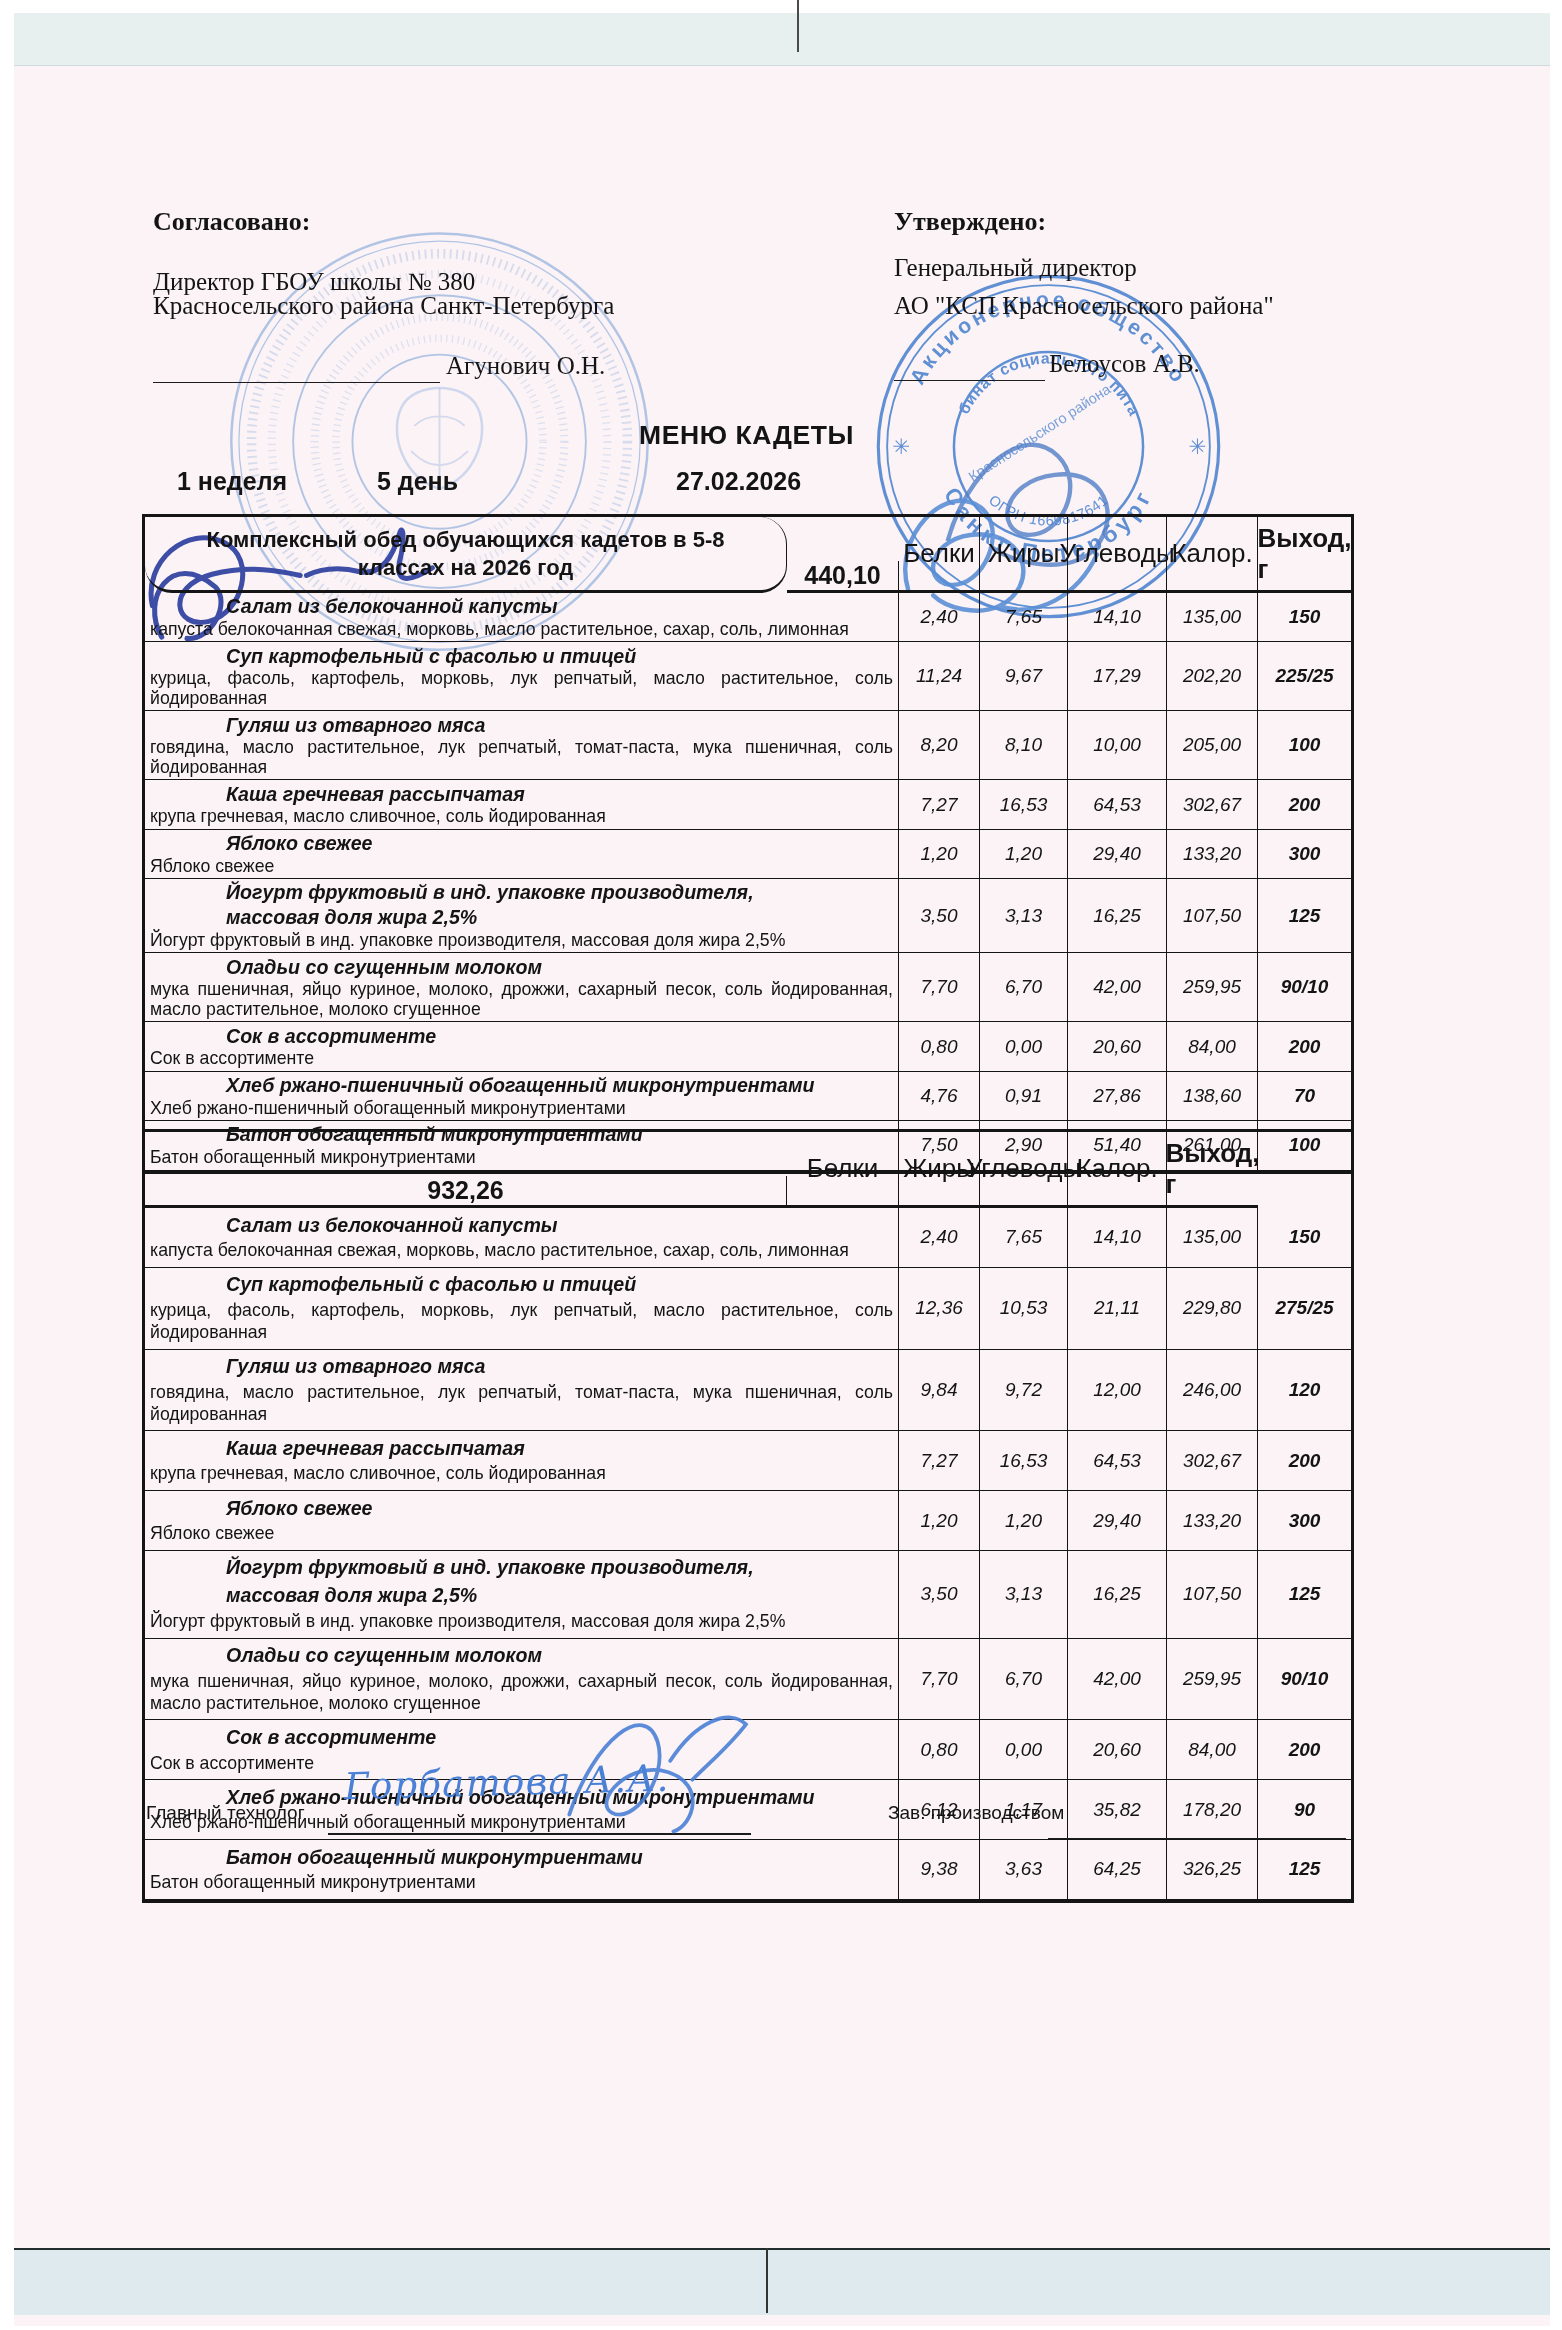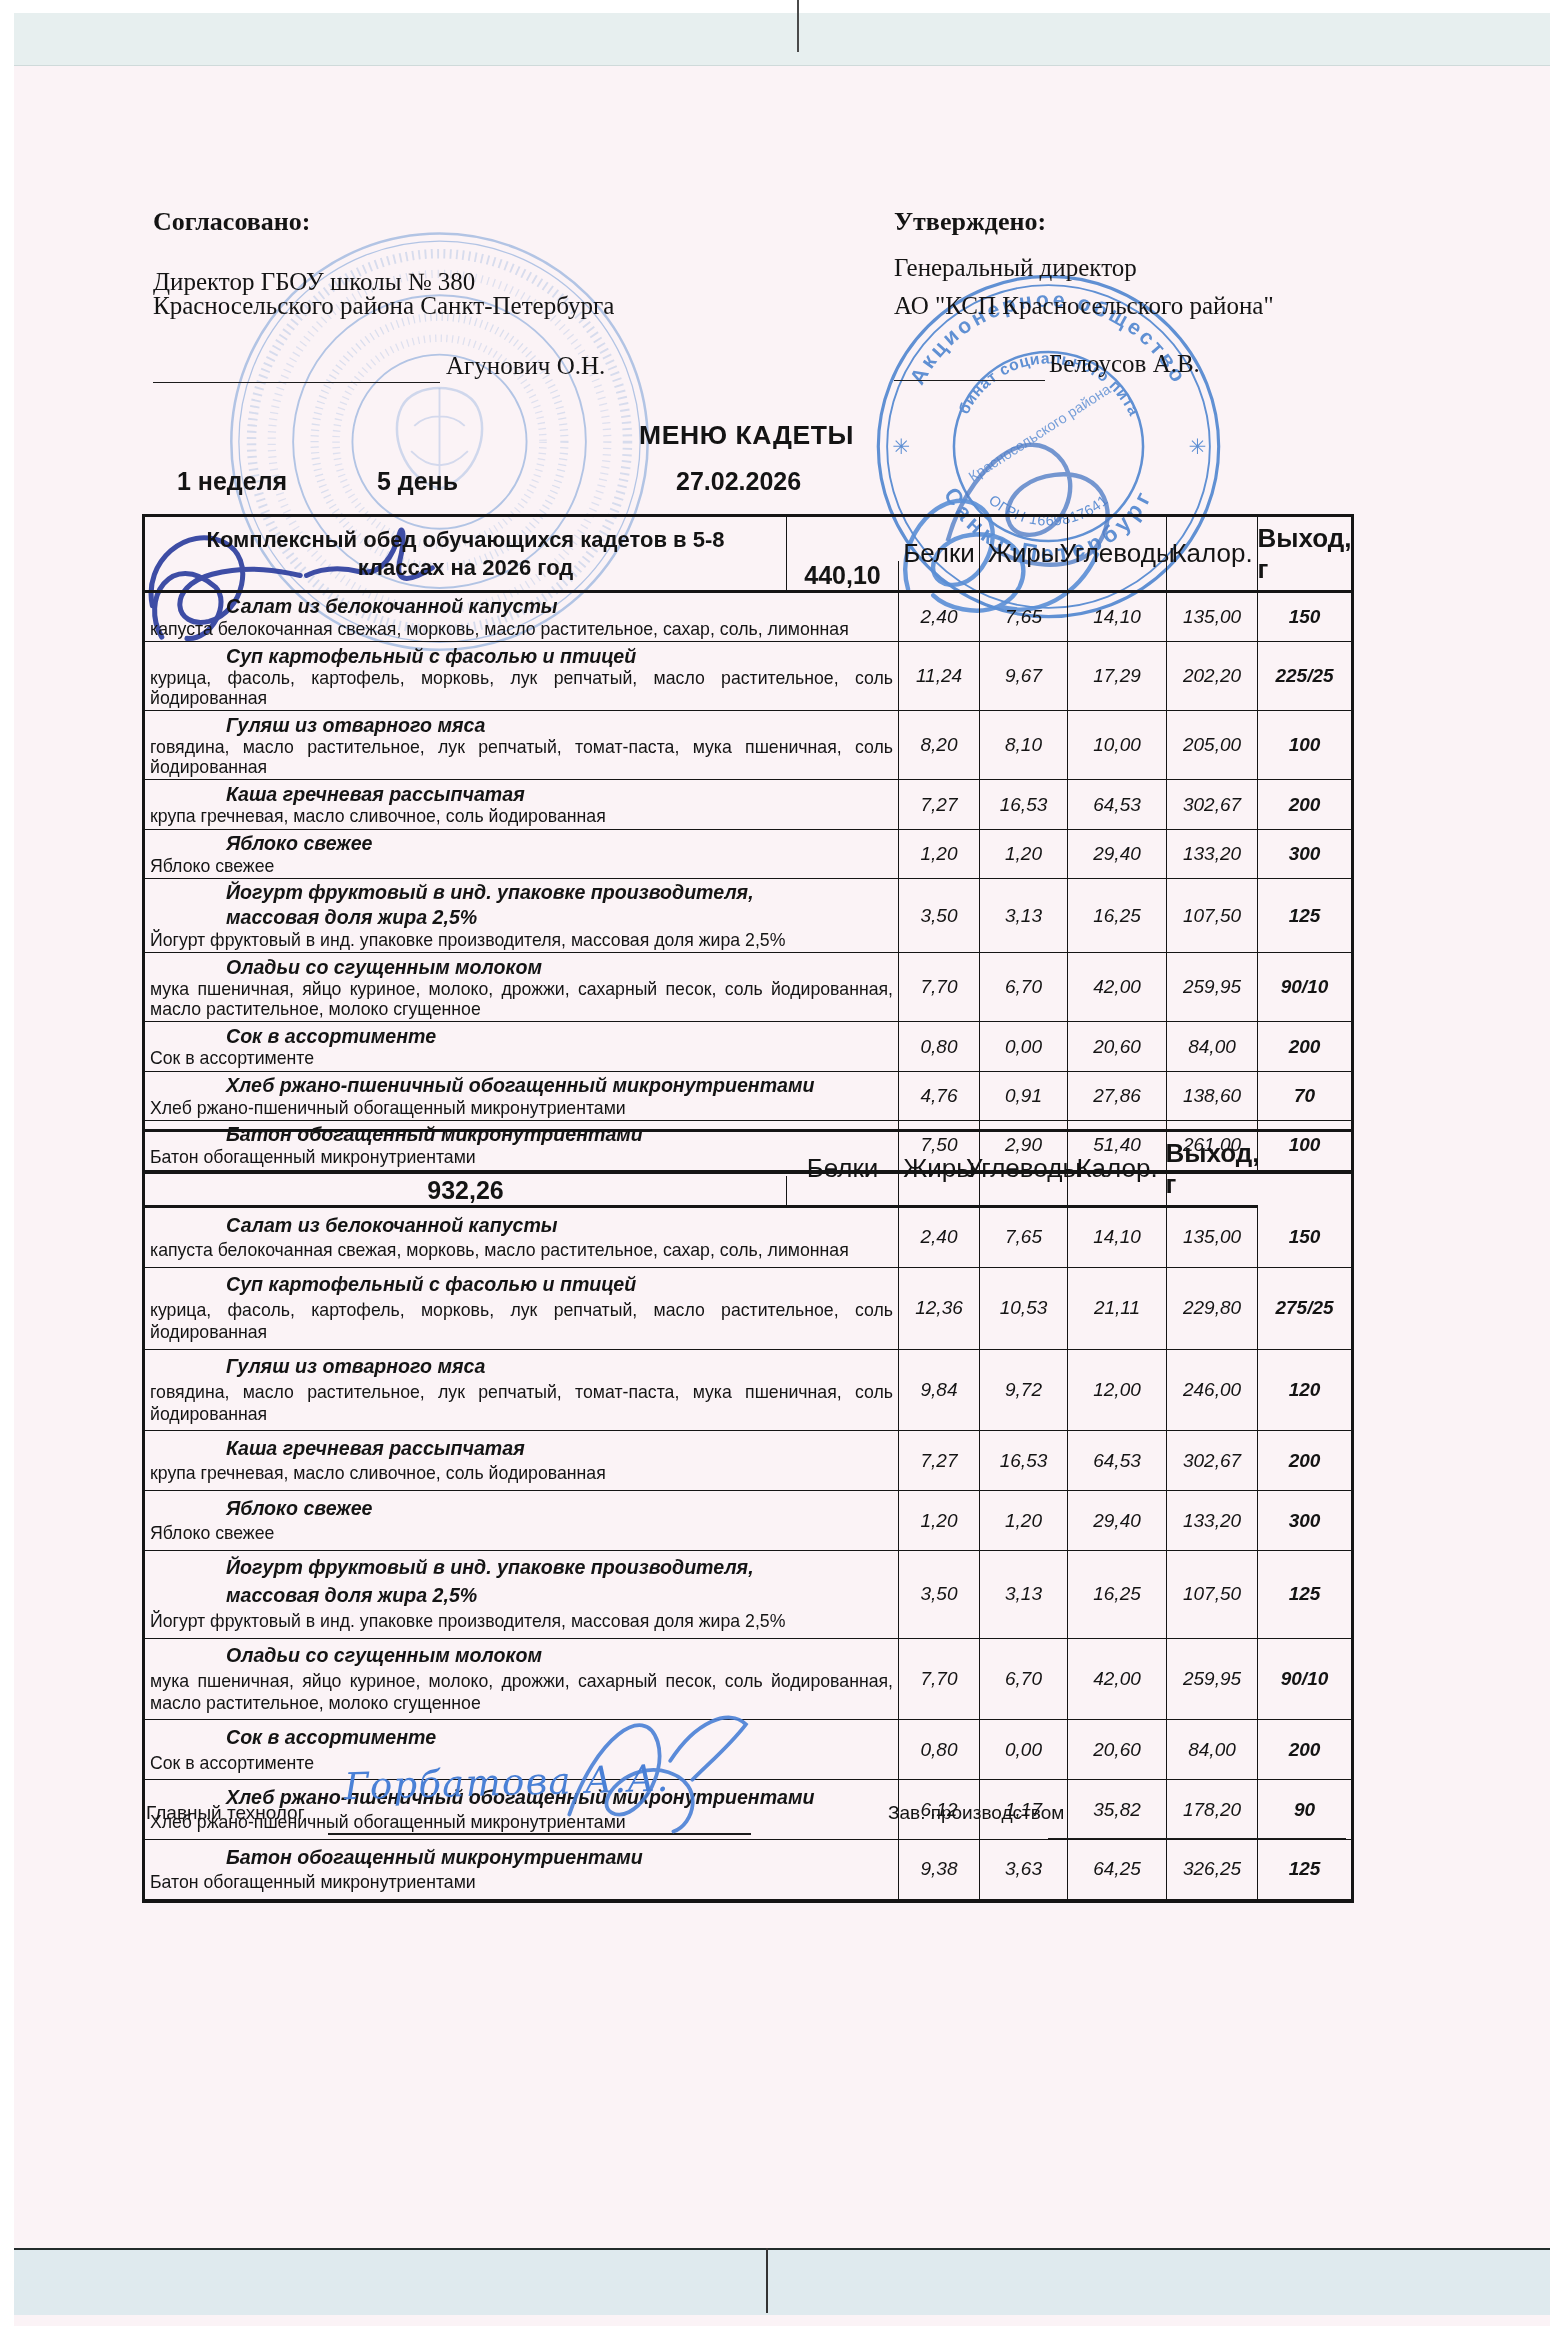--- a/index.html
+++ b/index.html
@@ -21,21 +21,21 @@
   .doc-title{font-weight:bold;font-size:26.5px;letter-spacing:0.6px;}
   .meta-bold{font-weight:bold;font-size:25px;}
 
   
   .menu-table{position:absolute;left:142px;width:1206px;display:grid;
       grid-template-columns:642px 112px 81px 88px 99px 91px 93px;
       border:3.2px solid #151515;background:rgba(255,255,255,0.0);}
   .cell{border-right:1.9px solid #151515;border-bottom:1.9px solid #151515;box-sizing:border-box;}
   .cell.last{border-right:none;font-weight:bold;}
   .h-title{display:flex;align-items:center;justify-content:center;text-align:center;
-      font-weight:bold;font-size:22px;line-height:28px;padding:2.5px 35px;border-bottom-width:3.2px;}
+      font-weight:bold;font-size:22px;line-height:28px;padding:2.5px 35px;border-bottom-width:3.2px;border-radius:27px;}
   .h-price{display:flex;align-items:center;justify-content:center;font-weight:bold;font-size:25px;border-bottom-width:3.2px;margin-top:44px;}
   .h-col{display:flex;align-items:center;justify-content:center;font-size:26px;border-bottom-width:3.2px;}
   .name-cell{grid-column:1 / span 2;padding:1.3px 5px 1.9px 5px;}
   .dish{text-align:left;font-weight:bold;font-style:italic;font-size:19.6px;line-height:25px;padding:0 76px;}
   .ingr{text-align:justify;font-size:17.7px;line-height:19.6px;padding-top:0.6px;}
   .val-cell{display:flex;align-items:center;justify-content:center;font-style:italic;font-size:19px;}
   .menu-table[data-table="1"] .dish{line-height:28px;}
   .menu-table[data-table="1"] .ingr{line-height:22px;padding-bottom:2.5px;}
   .menu-table[data-table="1"] .name-cell{padding-top:2.5px;padding-bottom:3.2px;}
 

